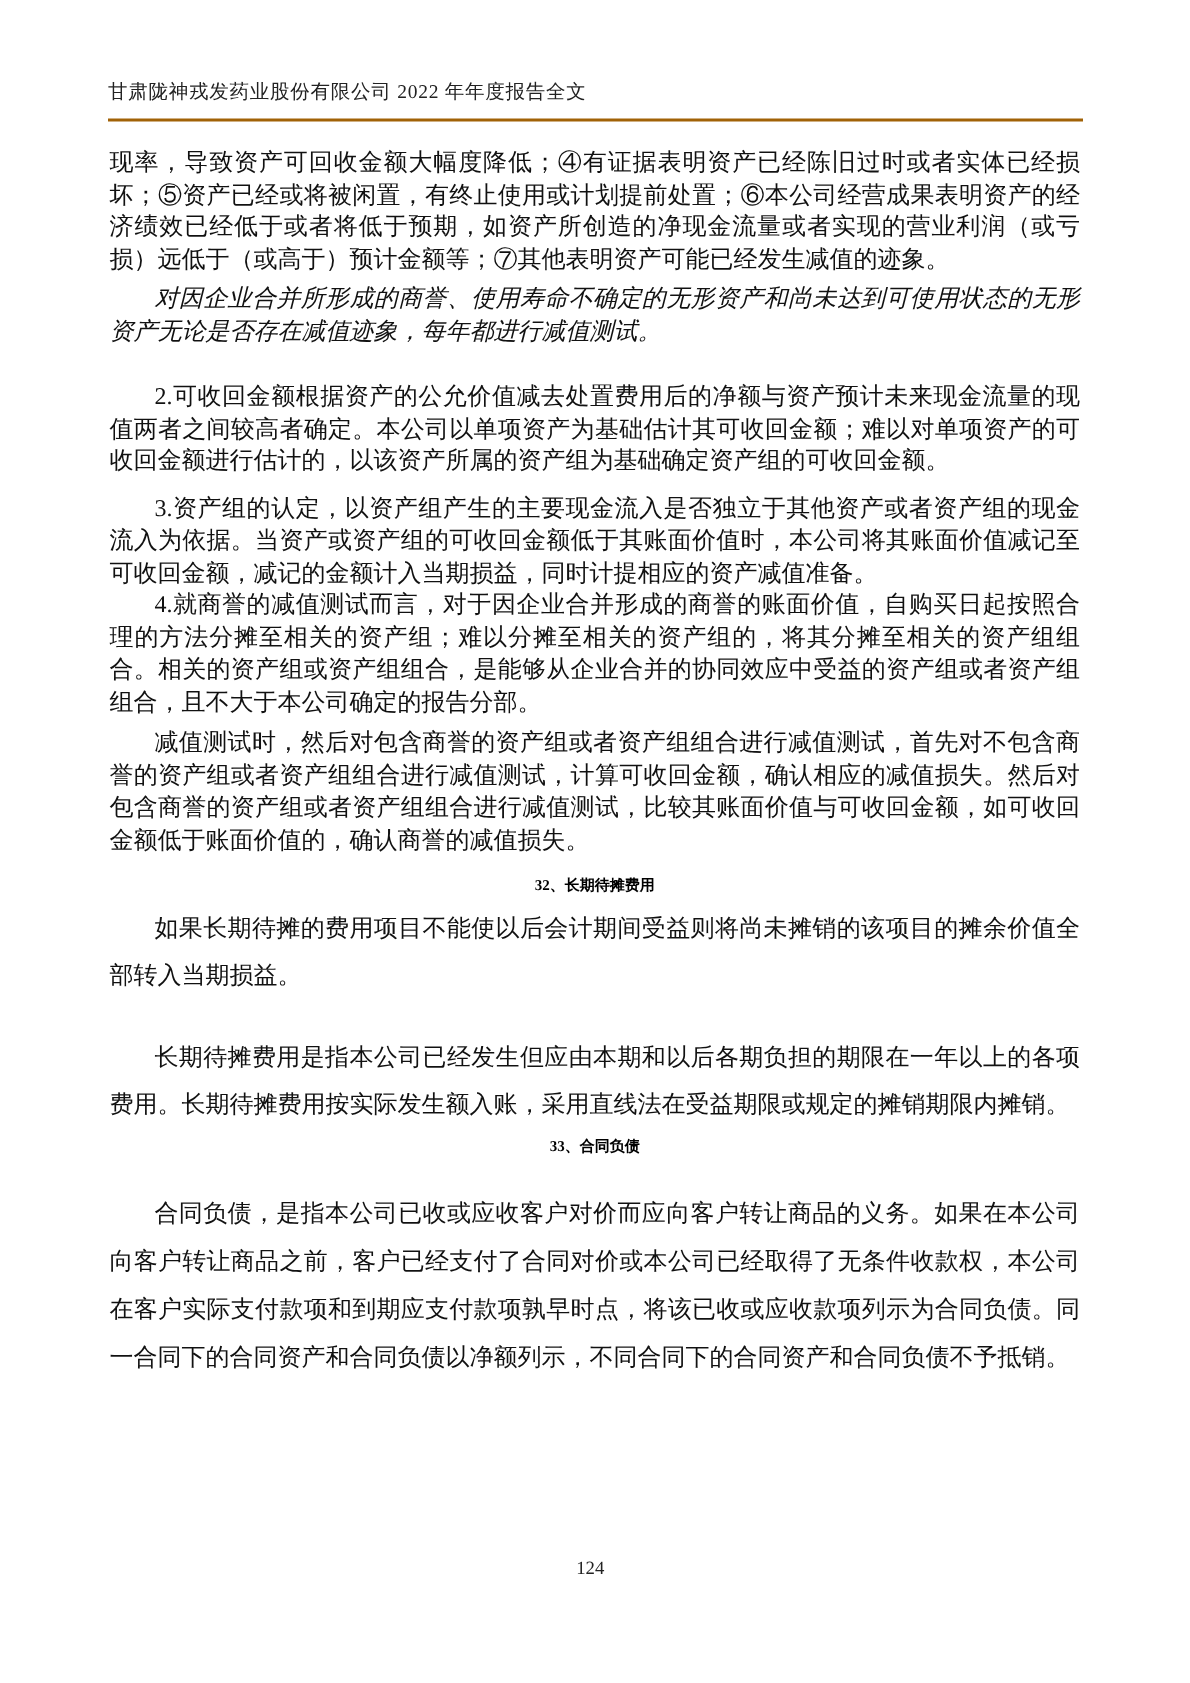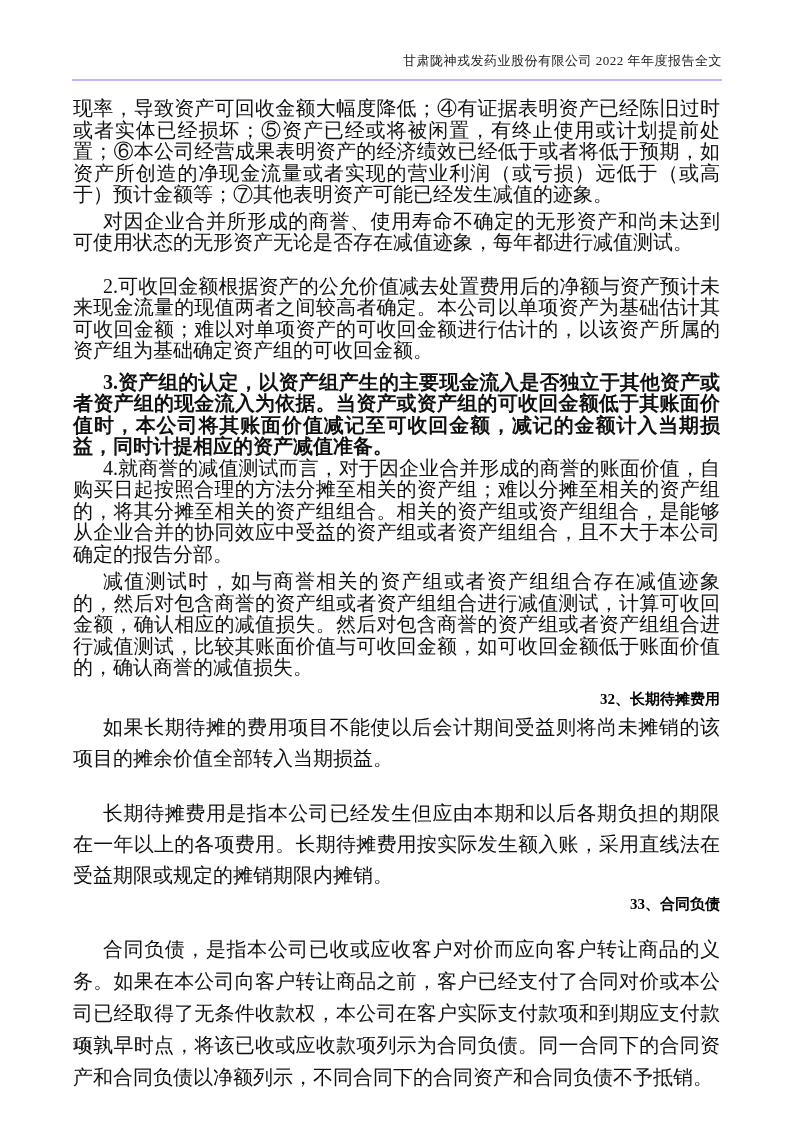--- a/index.html
+++ b/index.html
@@ -11,67 +11,66 @@
     background: #ffffff;
     overflow: hidden;
     font-family: "Liberation Serif", "DejaVu Serif", serif;
     color: #1a1a1a;
   }
   .header {
     position: absolute;
     top: 53px;
     left: 72px;
     width: 650px;
-    text-align: right;
     font-size: 13px;
     line-height: 16px;
     letter-spacing: 0.5px;
     padding-bottom: 10px;
-    border-bottom: 2px solid #c4b5fd;
+    border-bottom: 2px solid #a16207;
     color: #222222;
   }
   .content {
     position: absolute;
     top: 0;
     left: 73px;
     width: 647px;
   }
   .para {
-    font-size: 20px;
+    font-size: 16px;
     line-height: 21.5px;
     text-align: justify;
     color: #111111;
   }
   .para.indent { text-indent: 30px; }
   .para.loose { line-height: 31px; }
   .para.looser { line-height: 32px; }
   .p0  { margin-top: 98px; }
-  .p1  { margin-top: 5px; }
+  .p1  { margin-top: 5px; font-style: italic; }
   .p2  { margin-top: 22px; }
-  .p3  { margin-top: 10px; font-weight: bold; }
+  .p3  { margin-top: 10px; }
   .p4  { }
   .p5  { margin-top: 6px; }
   .h32 { margin-top: 10px; }
   .p7  { margin-top: 24px; }
   .p8  { margin-top: 3px; }
   .h33 { margin-top: 3px; }
   .p10 { margin-top: 19px; }
   .heading {
-    font-size: 15px;
+    font-size: 10px;
     line-height: 20px;
     font-weight: bold;
     color: #000000;
-    text-align: right;
+    text-align: center;
   }
   .page-number {
     position: absolute;
     top: 1038px;
     left: 72px;
     width: 647px;
-    text-align: left;
+    text-align: center;
     padding-right: 4px;
     font-size: 12.5px;
     color: #222222;
   }
 </style>
 </head>
 <body>
 
 <div class="page">
 
@@ -82,21 +81,21 @@
     <p class="para p0">现率，导致资产可回收金额大幅度降低；④有证据表明资产已经陈旧过时或者实体已经损坏；⑤资产已经或将被闲置，有终止使用或计划提前处置；⑥本公司经营成果表明资产的经济绩效已经低于或者将低于预期，如资产所创造的净现金流量或者实现的营业利润（或亏损）远低于（或高于）预计金额等；⑦其他表明资产可能已经发生减值的迹象。</p>
 
     <p class="para indent p1">对因企业合并所形成的商誉、使用寿命不确定的无形资产和尚未达到可使用状态的无形资产无论是否存在减值迹象，每年都进行减值测试。</p>
 
     <p class="para indent p2">2.可收回金额根据资产的公允价值减去处置费用后的净额与资产预计未来现金流量的现值两者之间较高者确定。本公司以单项资产为基础估计其可收回金额；难以对单项资产的可收回金额进行估计的，以该资产所属的资产组为基础确定资产组的可收回金额。</p>
 
     <p class="para indent p3">3.资产组的认定，以资产组产生的主要现金流入是否独立于其他资产或者资产组的现金流入为依据。当资产或资产组的可收回金额低于其账面价值时，本公司将其账面价值减记至可收回金额，减记的金额计入当期损益，同时计提相应的资产减值准备。</p>
 
     <p class="para indent p4">4.就商誉的减值测试而言，对于因企业合并形成的商誉的账面价值，自购买日起按照合理的方法分摊至相关的资产组；难以分摊至相关的资产组的，将其分摊至相关的资产组组合。相关的资产组或资产组组合，是能够从企业合并的协同效应中受益的资产组或者资产组组合，且不大于本公司确定的报告分部。</p>
 
-    <p class="para indent p5">减值测试时，如与商誉相关的资产组或者资产组组合存在减值迹象的，然后对包含商誉的资产组或者资产组组合进行减值测试，计算可收回金额，确认相应的减值损失。然后对包含商誉的资产组或者资产组组合进行减值测试，比较其账面价值与可收回金额，如可收回金额低于账面价值的，确认商誉的减值损失。</p>
+    <p class="para indent p5">减值测试时，然后对包含商誉的资产组或者资产组组合进行减值测试，首先对不包含商誉的资产组或者资产组组合进行减值测试，计算可收回金额，确认相应的减值损失。然后对包含商誉的资产组或者资产组组合进行减值测试，比较其账面价值与可收回金额，如可收回金额低于账面价值的，确认商誉的减值损失。</p>
 
     <h2 class="heading h32">32、长期待摊费用</h2>
 
     <p class="para indent loose p8">如果长期待摊的费用项目不能使以后会计期间受益则将尚未摊销的该项目的摊余价值全部转入当期损益。</p>
 
     <p class="para indent loose p7">长期待摊费用是指本公司已经发生但应由本期和以后各期负担的期限在一年以上的各项费用。长期待摊费用按实际发生额入账，采用直线法在受益期限或规定的摊销期限内摊销。</p>
 
     <h2 class="heading h33">33、合同负债</h2>
 
     <p class="para indent looser p10">合同负债，是指本公司已收或应收客户对价而应向客户转让商品的义务。如果在本公司向客户转让商品之前，客户已经支付了合同对价或本公司已经取得了无条件收款权，本公司在客户实际支付款项和到期应支付款项孰早时点，将该已收或应收款项列示为合同负债。同一合同下的合同资产和合同负债以净额列示，不同合同下的合同资产和合同负债不予抵销。</p>

